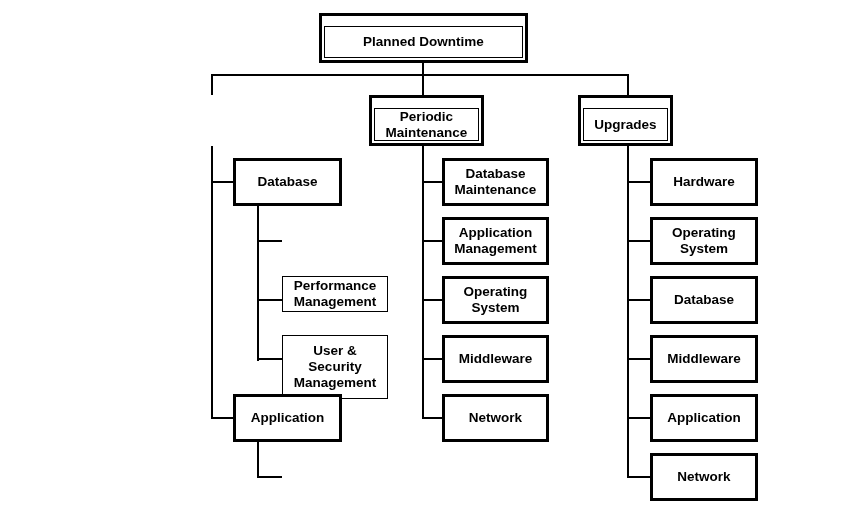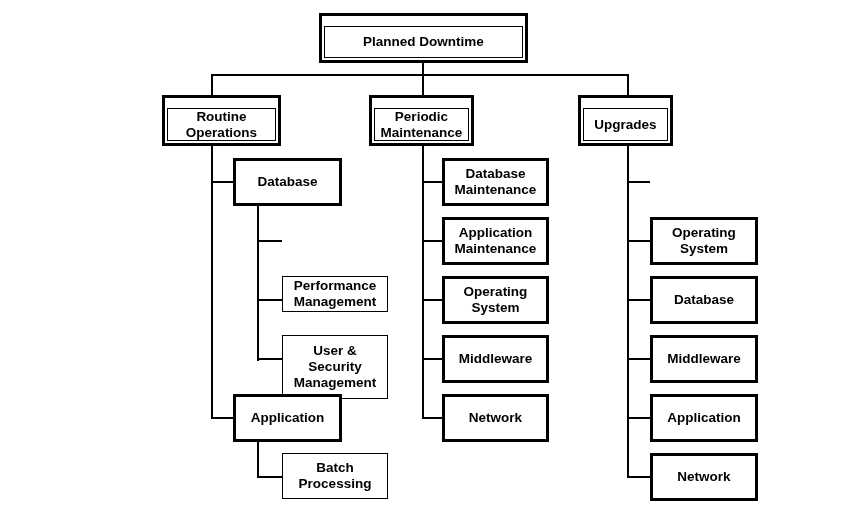--- a/index.html
+++ b/index.html
@@ -60,26 +60,21 @@
   <div class="line" style="left:627px;top:358px;width:23px;height:2px"></div>
   <div class="line" style="left:627px;top:417px;width:23px;height:2px"></div>
   <div class="line" style="left:627px;top:476px;width:23px;height:2px"></div>
 
   <div class="node major" style="left:319px;top:13px;width:209px;height:50px">
     <div class="inner">
       <span>Planned Downtime</span>
     </div>
   </div>
 
-  <div class="node major" style="left:162px;top:95px;width:119px;height:51px">
-    <div class="inner">
-      <span>Routine Operations</span>
-    </div>
-  </div>
-  <div class="node major" style="left:369px;top:95px;width:105px;height:51px">
+  <div class="node major" style="left:369px;top:95px;width:115px;height:51px">
     <div class="inner">
       <span>Periodic Maintenance</span>
     </div>
   </div>
   <div class="node major" style="left:578px;top:95px;width:95px;height:51px">
     <div class="inner">
       <span>Upgrades</span>
     </div>
   </div>
 
@@ -88,40 +83,40 @@
   </div>
   <div class="node thin" style="left:282px;top:276px;width:106px;height:36px">
     <span>Performance Management</span>
   </div>
   <div class="node thin" style="left:282px;top:335px;width:106px;height:64px">
     <span>User &amp; Security Management</span>
   </div>
   <div class="node mid" style="left:233px;top:394px;width:109px;height:48px">
     <span>Application</span>
   </div>
-  <div class="node thin" style="left:282px;top:453px;width:106px;height:46px">
-    <span>Batch Processing</span>
-  </div>
 
   <div class="node mid" style="left:442px;top:158px;width:107px;height:48px">
     <span>Database Maintenance</span>
   </div>
   <div class="node mid" style="left:442px;top:217px;width:107px;height:48px">
-    <span>Application Maintenance</span>
+    <span>Application Management</span>
   </div>
   <div class="node mid" style="left:442px;top:276px;width:107px;height:48px">
     <span>Operating System</span>
   </div>
   <div class="node mid" style="left:442px;top:335px;width:107px;height:48px">
     <span>Middleware</span>
   </div>
   <div class="node mid" style="left:442px;top:394px;width:107px;height:48px">
     <span>Network</span>
   </div>
 
+  <div class="node mid" style="left:650px;top:158px;width:108px;height:48px">
+    <span>Hardware</span>
+  </div>
   <div class="node mid" style="left:650px;top:217px;width:108px;height:48px">
     <span>Operating System</span>
   </div>
   <div class="node mid" style="left:650px;top:276px;width:108px;height:48px">
     <span>Database</span>
   </div>
   <div class="node mid" style="left:650px;top:335px;width:108px;height:48px">
     <span>Middleware</span>
   </div>
   <div class="node mid" style="left:650px;top:394px;width:108px;height:48px">

